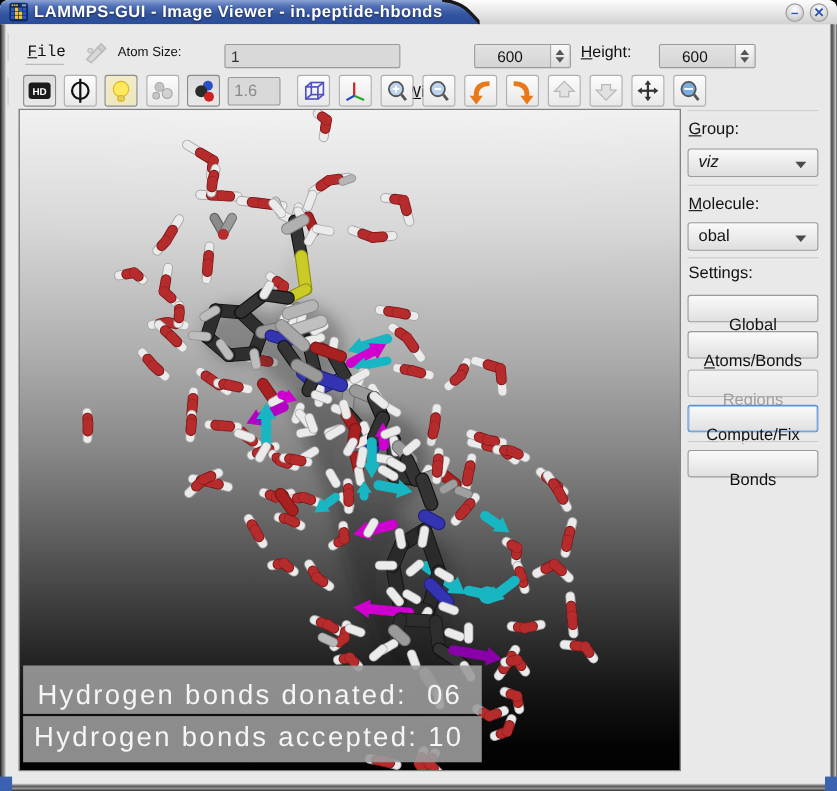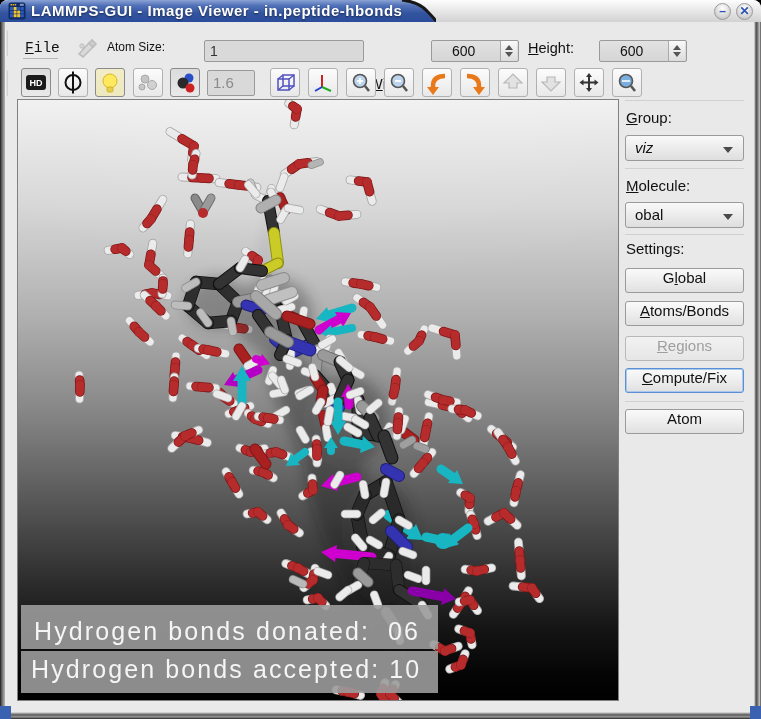--- a/index.html
+++ b/index.html
@@ -40,21 +40,21 @@
 #side{position:absolute;left:625px;top:99px;width:120px;}
 .sep{position:absolute;left:0;width:119px;height:2px;
  background:linear-gradient(#c4c4c4,#f6f6f6);}
 .combo{position:absolute;left:0;width:119px;height:26px;border:1px solid #9a9a9a;border-radius:3px;
  background:linear-gradient(#f9f9f9,#e9e9e9 60%,#dedede);box-sizing:border-box;
  font-size:15px;color:#111;padding:3px 0 0 9px;}
 .combo:after{content:"";position:absolute;right:10px;top:11px;border-left:5px solid transparent;
  border-right:5px solid transparent;border-top:6px solid #4a4a4a;}
 .sbtn{position:absolute;left:0;width:119px;height:25px;border:1px solid #9a9a9a;border-radius:3px;
  background:linear-gradient(#fafafa,#ebebeb 60%,#e0e0e0);box-sizing:border-box;
- font-size:15px;color:#111;text-align:center;padding-top:0;}
+ font-size:15px;color:#111;text-align:center;padding-top:18px;}
 .sbtn u{text-decoration:underline;}
 .sbtn.dis{color:#9e9e9e;border-color:#b8b8b8;background:linear-gradient(#f2f2f2,#e6e6e6);}
 .sbtn.foc{border:1px solid #5a8fd4;box-shadow:0 0 0 1px #a8c8ee inset;}
 
 #frameL{position:absolute;left:0;top:22px;width:5px;height:697px;
  background:linear-gradient(90deg,#1a1a1a,#6a6a6a 40%,#b5b5b5);}
 #frameR{position:absolute;right:0;top:22px;width:7px;height:697px;
  background:linear-gradient(90deg,#e9e9e9,#4a4a4a 30%,#8b8b8b 60%,#cccccc 85%,#222);}
 #frameB{position:absolute;left:0;bottom:0;width:761px;height:7px;
  background:linear-gradient(#e9e9e9,#5a5a5a 40%,#999 70%,#222);}
@@ -1358,21 +1358,21 @@
     <div class="sep" style="top:69px;"></div>
     <div class="lbl" style="left:1px;top:78px;font-size:15px;"><u>M</u>olecule:</div>
     <div class="combo" style="top:103px;">obal</div>
     <div class="sep" style="top:135px;"></div>
     <div class="lbl" style="left:1px;top:141px;font-size:15px;">Settings:</div>
     <div class="sbtn" style="top:169px;">G<u>l</u>obal</div>
     <div class="sbtn" style="top:202px;"><u>A</u>toms/Bonds</div>
     <div class="sbtn dis" style="top:237px;"><u>R</u>egions</div>
     <div class="sbtn foc" style="top:269px;"><u>C</u>ompute/Fix</div>
     <div class="sep" style="top:302px;"></div>
-    <div class="sbtn" style="top:310px;">Atom</div>
+    <div class="sbtn" style="top:310px;">Bonds</div>
   </div>
 
   <div id="frameL"></div>
     <div id="frameR"></div>
     <div id="frameB"></div>
   <div class="grip" id="gripL"></div>
     <div class="grip" id="gripR"></div>
 </div>
 
 </body></html>

